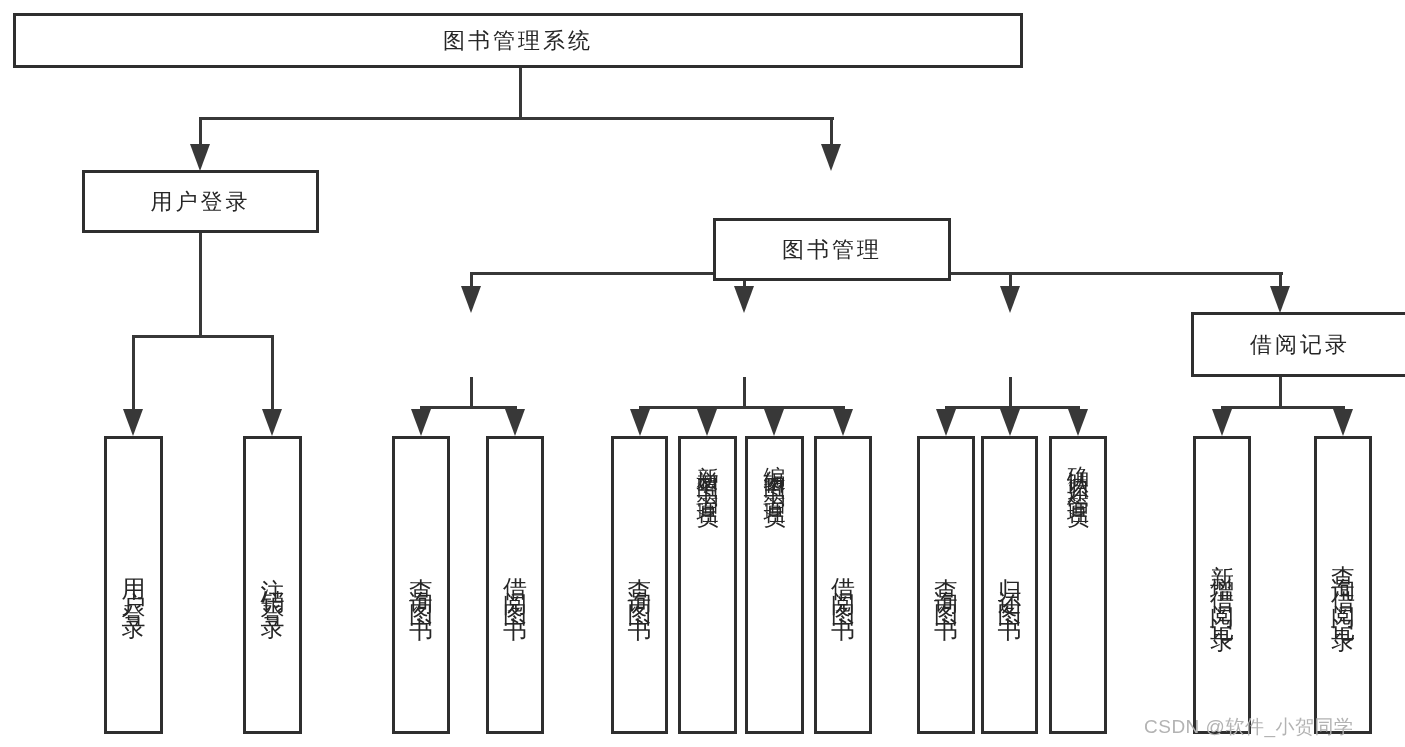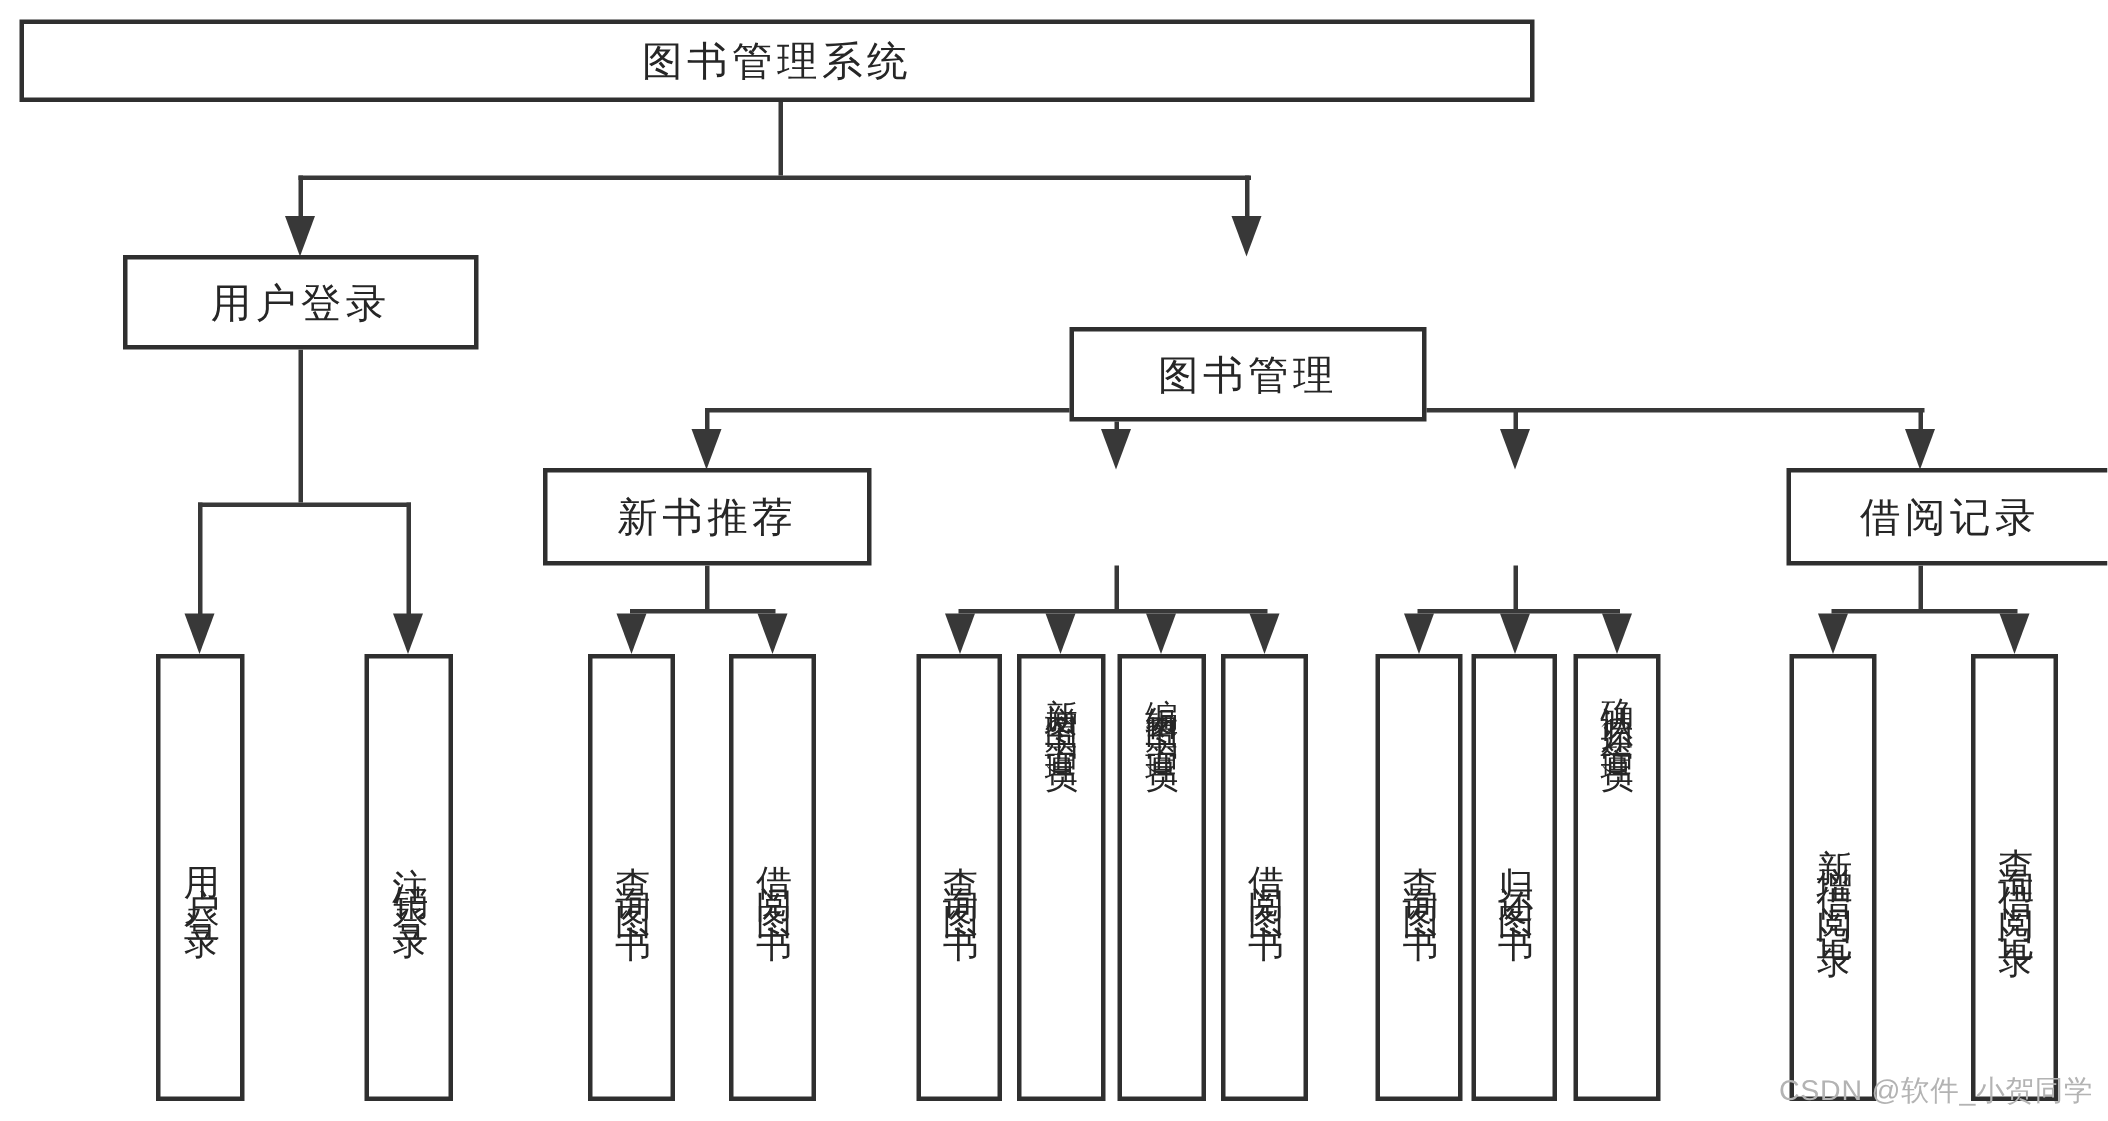--- a/index.html
+++ b/index.html
@@ -11,21 +11,21 @@
     font-family:"Liberation Sans","DejaVu Sans",sans-serif;
   }
   .box{
     position:absolute;
     box-sizing:border-box;
     border:3px solid #2f2f2f;
     background:#ffffff;
     display:flex;align-items:center;justify-content:center;
     color:#262626;
   }
-  .hnode{font-size:27px;letter-spacing:3px;white-space:nowrap;}
+  .hnode{font-size:22px;letter-spacing:3px;white-space:nowrap;}
   .leaf{
     top:436px;height:298px;
     display:flex;align-items:center;justify-content:center;
   }
   .leaf .vtxt{
     writing-mode:vertical-rl;
     text-orientation:mixed;
     font-size:24px;
     letter-spacing:13px;
     color:#262626;
@@ -34,21 +34,21 @@
   .leaf.long{align-items:flex-start;}
   .leaf.long .vtxt{padding-top:9px;font-size:22px;letter-spacing:6px;}
   .ln{position:absolute;background:#383838;}
   .arw{
     position:absolute;width:0;height:0;
     border-left:10px solid transparent;
     border-right:10px solid transparent;
     border-top:27px solid #383838;
   }
   #watermark{
-    position:absolute;left:1186px;top:714px;
+    position:absolute;left:1144px;top:714px;
     font-size:19px;letter-spacing:0.5px;
     color:#b3b3b3;z-index:9;white-space:nowrap;
   }
 </style>
 </head>
 <body>
 
 <div id="stage">
 
   <div class="ln" style="left:519px;top:68px;width:3px;height:49px;"></div>
@@ -103,23 +103,20 @@
     <span>图书管理系统</span>
   </div>
 
   <div class="box hnode" style="left:82px;top:170px;width:237px;height:63px;">
     <span>用户登录</span>
   </div>
   <div class="box hnode" style="left:713px;top:170px;width:238px;height:63px;margin-top:48px;">
     <span>图书管理</span>
   </div>
 
-  <div class="box hnode" style="left:362px;top:312px;width:219px;height:65px;">
-    <span>新书推荐</span>
-  </div>
   <div class="box hnode" style="left:1171px;top:312px;width:218px;height:65px;margin-left:20px;">
     <span>借阅记录</span>
   </div>
 
   <div class="box leaf" style="left:104px;width:59px;">
     <span class="vtxt">用户登录</span>
   </div>
   <div class="box leaf" style="left:243px;width:59px;">
     <span class="vtxt">注销登录</span>
   </div>

